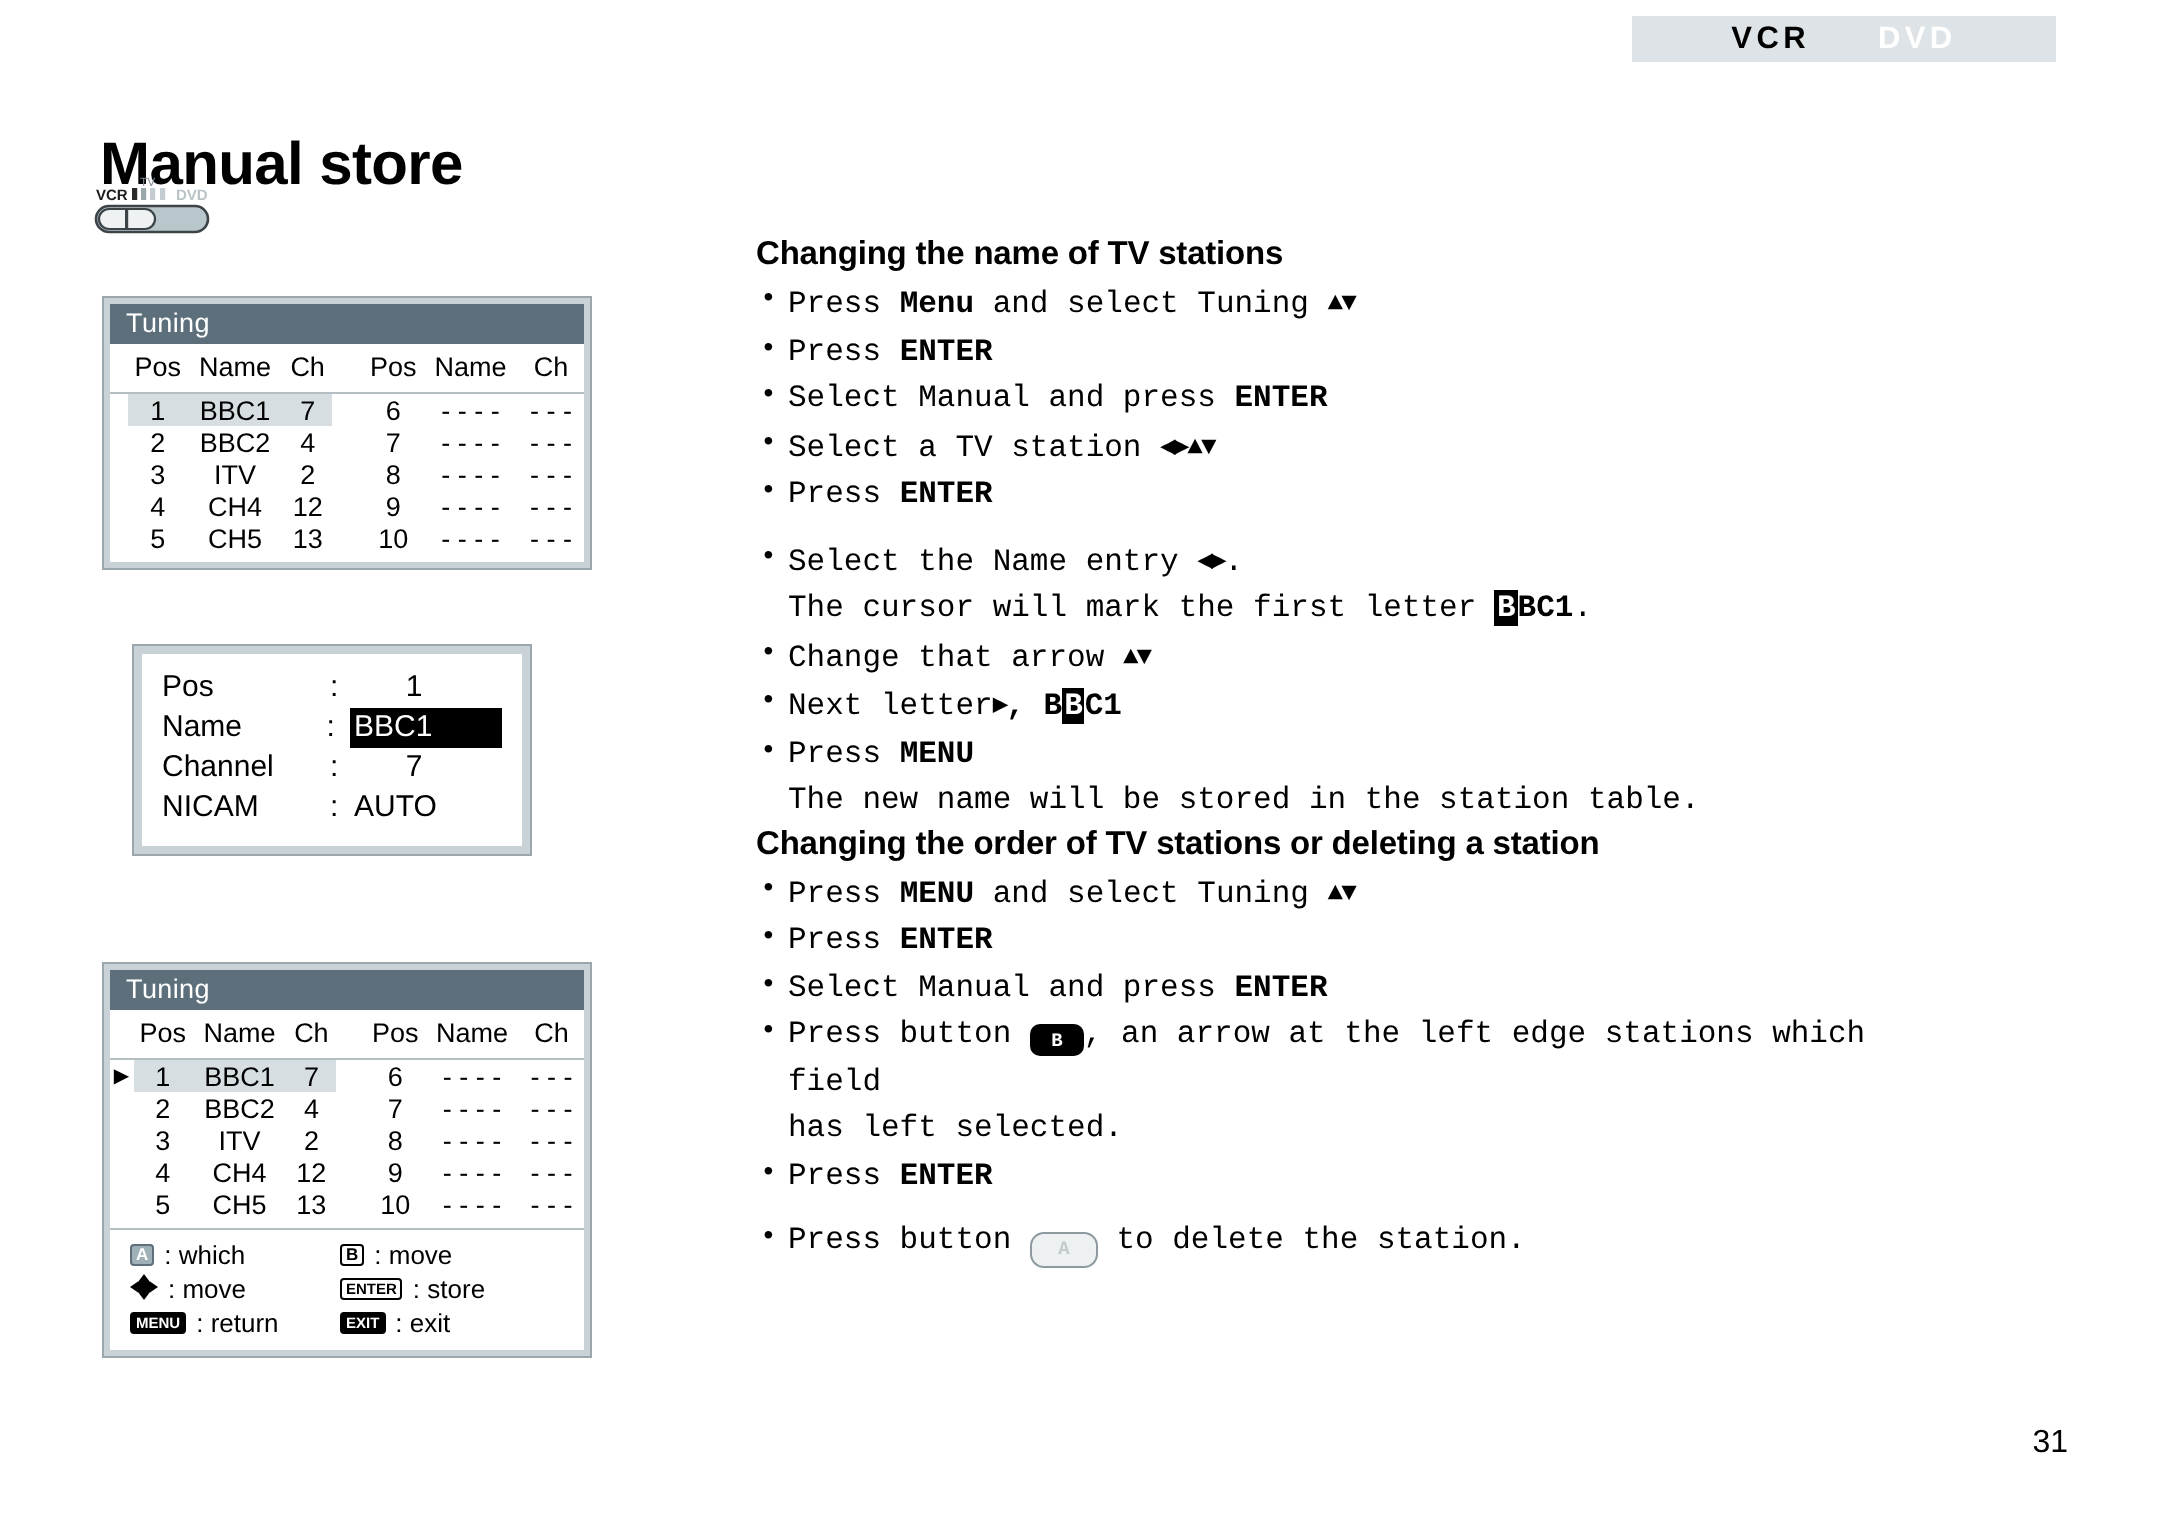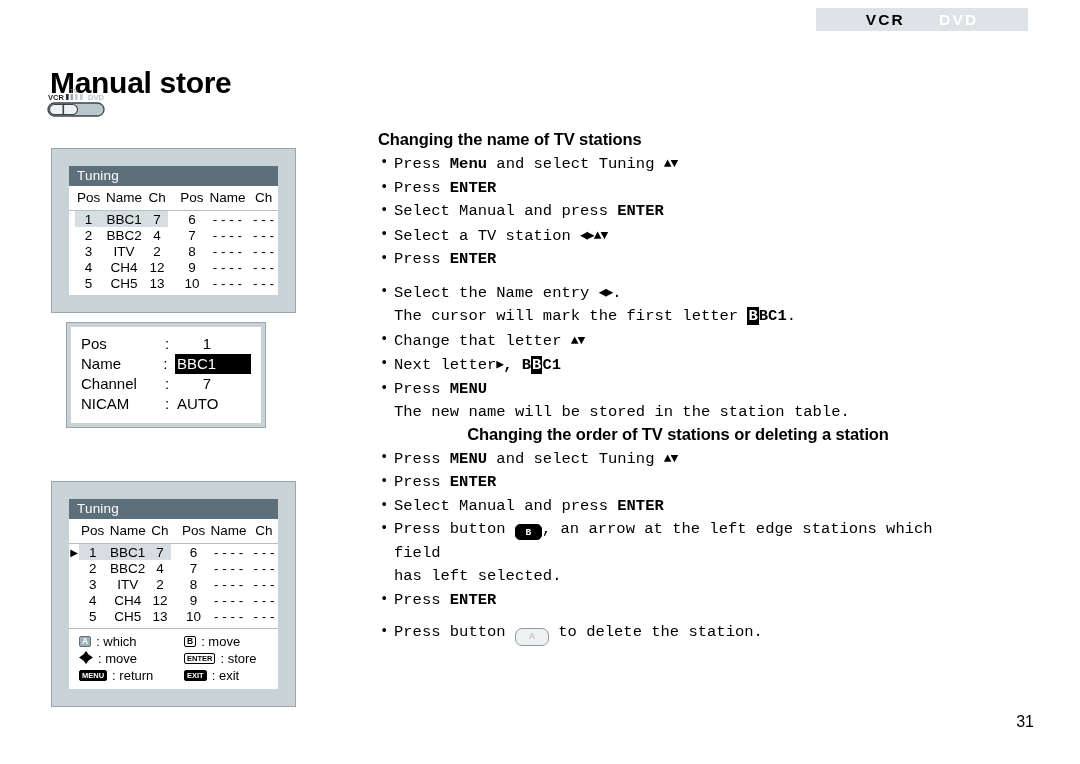--- a/index.html
+++ b/index.html
@@ -51,21 +51,21 @@
     width: 62px;
     height: 32px;
   }
 
   
   .osd {
     position: absolute;
     border: 1px solid #9aa7ad;
     background: #ffffff;
   }
-  .osd-frame { padding: 17px; background: #c9d2d6; }
+  .osd-frame { padding: 3px; background: #c9d2d6; }
   .osd-title {
     background: #5d6f7b;
     color: #ffffff;
     font-size: 13.5px;
     padding: 2px 8px 3px 8px;
     letter-spacing: 0.2px;
   }
   .osd-body { background: #ffffff; padding: 0; }
 
   table.tune {
@@ -142,28 +142,28 @@
   .detail-row .val.num { display: inline-block; width: 60px; text-align: center; }
   .inv {
     background: #000000;
     color: #ffffff;
     padding: 0 2px;
     display: inline-block;
     min-width: 76px;
   }
 
   
-  .instructions { position: absolute; left: 378px; top: 130px; width: 600px; }
+  .instructions { position: absolute; left: 378px; top: 118px; width: 600px; }
   h2.sec {
     font-size: 16.5px;
     font-weight: bold;
     margin: 0 0 3px 0;
     letter-spacing: -0.1px;
   }
-  .sec2 { margin-top: 50px; text-align: center; }
+  .sec2 { margin-top: 50px; }
   ul.steps { list-style: none; margin: 0; padding: 0; font-family: Liberation Mono, monospace; }
   ul.steps li {
     font-size: 15.5px;
     line-height: 23.5px;
     padding-left: 16px;
     position: relative;
   }
   ul.steps li.bulleted::before {
     content: "•";
     position: absolute;
@@ -462,21 +462,21 @@
       <li class="bulleted"><span>Press </span><span class="b">ENTER</span></li>
       <li class="bulleted"><span>Select Manual and press </span><span class="b">ENTER</span></li>
       <li class="bulleted"><span>Select a TV station </span><span class="arrows">◀▶▲▼</span></li>
       <li class="bulleted"><span>Press </span><span class="b">ENTER</span></li>
     </ul>
 
   <ul class="steps">
     <li class="spacer"></li>
     <li class="bulleted"><span>Select the Name entry </span><span class="arrows">◀▶</span><span>.</span></li>
     <li class="cont"><span>The cursor will mark the first letter </span><span class="letter-inv">B</span><span class="b">BC1</span><span>.</span></li>
-    <li class="bulleted"><span>Change that letter </span><span class="arrows">▲▼</span></li>
+    <li class="bulleted"><span>Change that arrow </span><span class="arrows">▲▼</span></li>
     <li class="bulleted"><span>Next letter</span><span class="arrows">▶</span><span class="b">, B</span><span class="letter-inv">B</span><span class="b">C1</span></li>
     <li class="bulleted"><span>Press </span><span class="b">MENU</span></li>
     <li class="cont">The new name will be stored in the station table.</li>
   </ul>
 
   <h2 class="sec sec2">Changing the order of TV stations or deleting a station</h2>
   <ul class="steps" id="sec2-steps">
       <li class="bulleted"><span>Press </span><span class="b">MENU</span><span> and select Tuning </span><span class="arrows">▲▼</span></li>
       <li class="bulleted"><span>Press </span><span class="b">ENTER</span></li>
       <li class="bulleted"><span>Select Manual and press </span><span class="b">ENTER</span></li>

